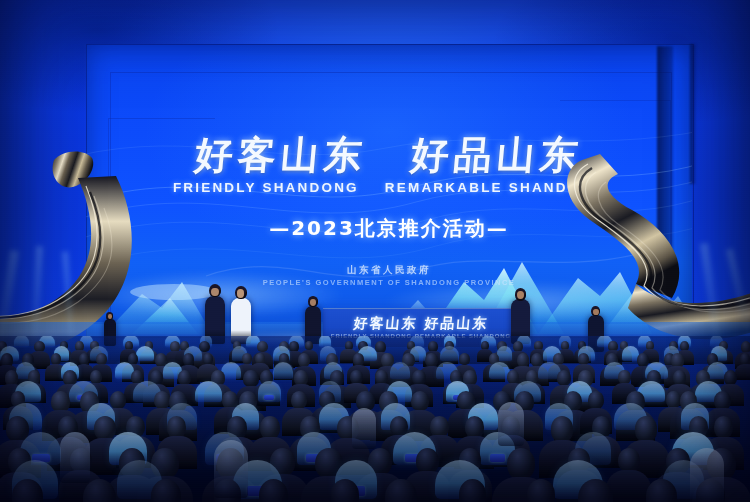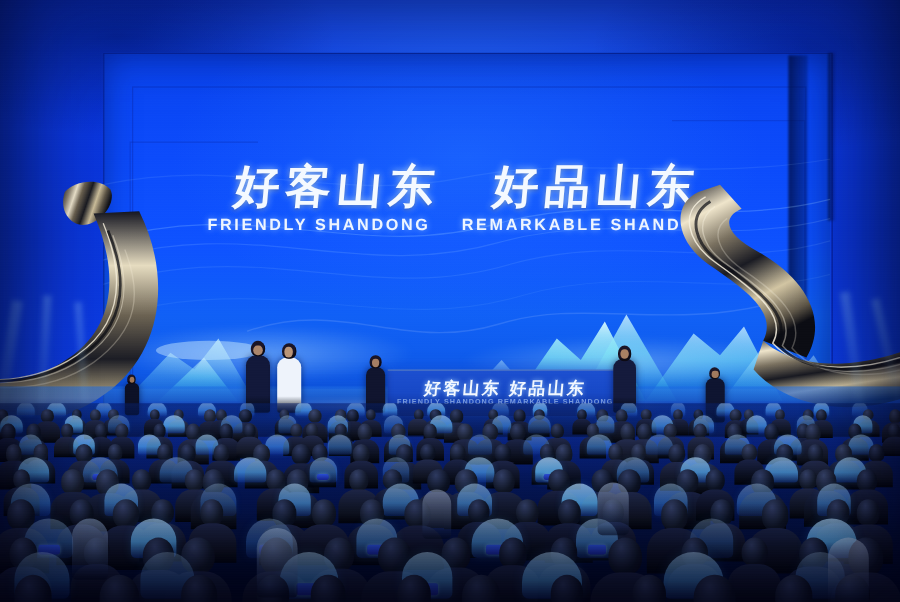--- a/index.html
+++ b/index.html
@@ -266,21 +266,24 @@
 
   <div class="title-block">
     <div class="cn-row">
       <span class="cn-main">好客山东</span>
       <span class="cn-main">好品山东</span>
     </div>
     <div class="en-row">
       <span class="en-main">FRIENDLY SHANDONG</span>
       <span class="en-main">REMARKABLE SHANDONG</span>
     </div>
+    <div class="sub-cn">—2023北京推介活动—</div>
   </div>
+  <div class="org-cn">山东省人民政府</div>
+  <div class="org-en">PEOPLE'S GOVERNMENT OF SHANDONG PROVINCE</div>
 
   <div class="ribbon-left">
     <svg width="260" height="272" viewBox="0 0 260 272">
       <defs>
         <linearGradient id="rl" x1="0" y1="0" x2="1" y2="0.3">
           <stop offset="0%" stop-color="#0f1018"></stop>
           <stop offset="18%" stop-color="#8e8574"></stop>
           <stop offset="30%" stop-color="#f3ead2"></stop>
           <stop offset="42%" stop-color="#6d6352"></stop>
           <stop offset="58%" stop-color="#1a1b22"></stop>

